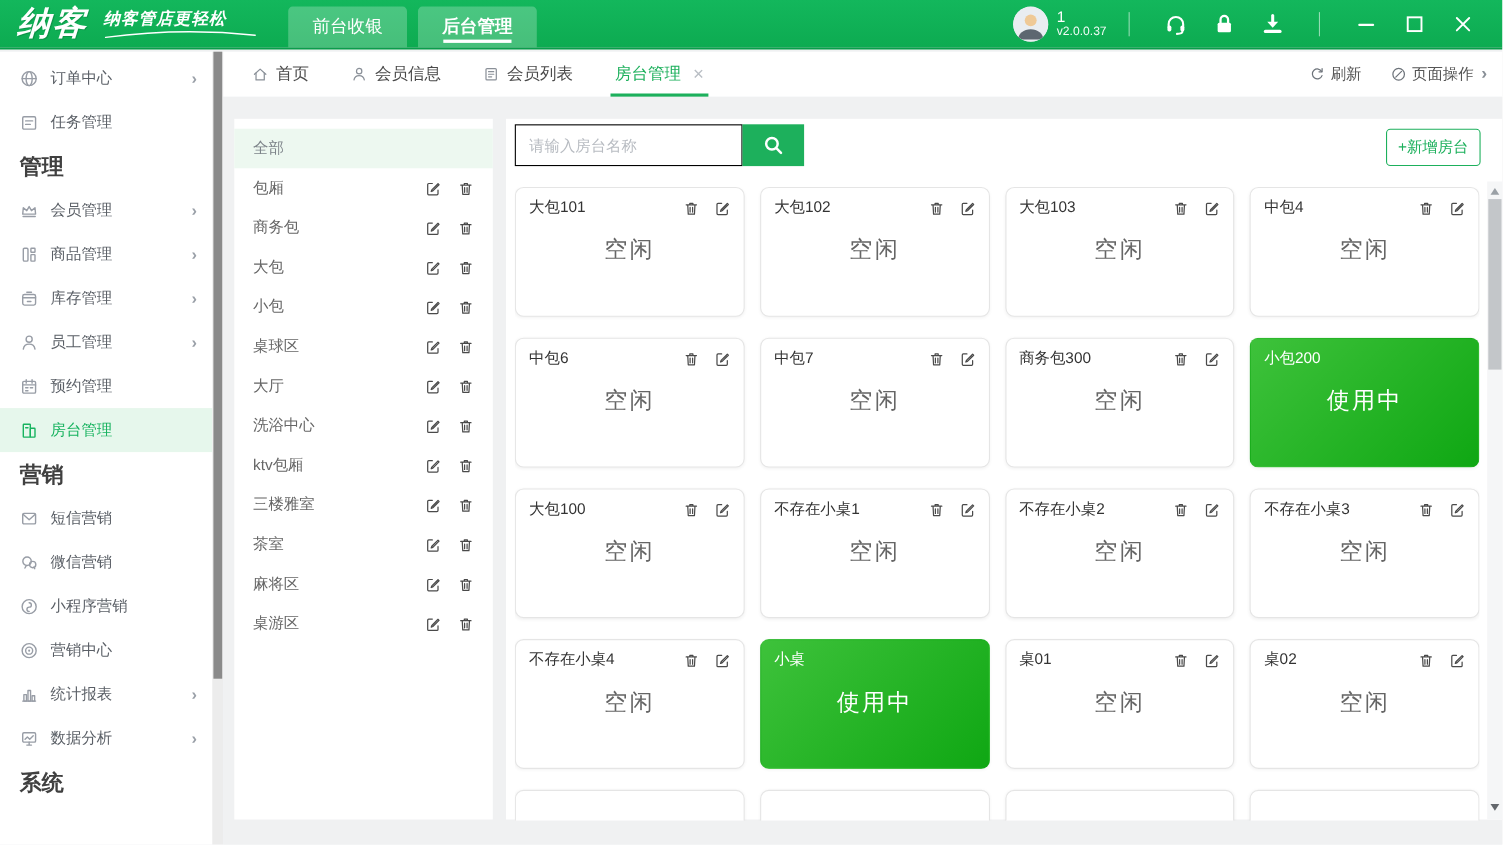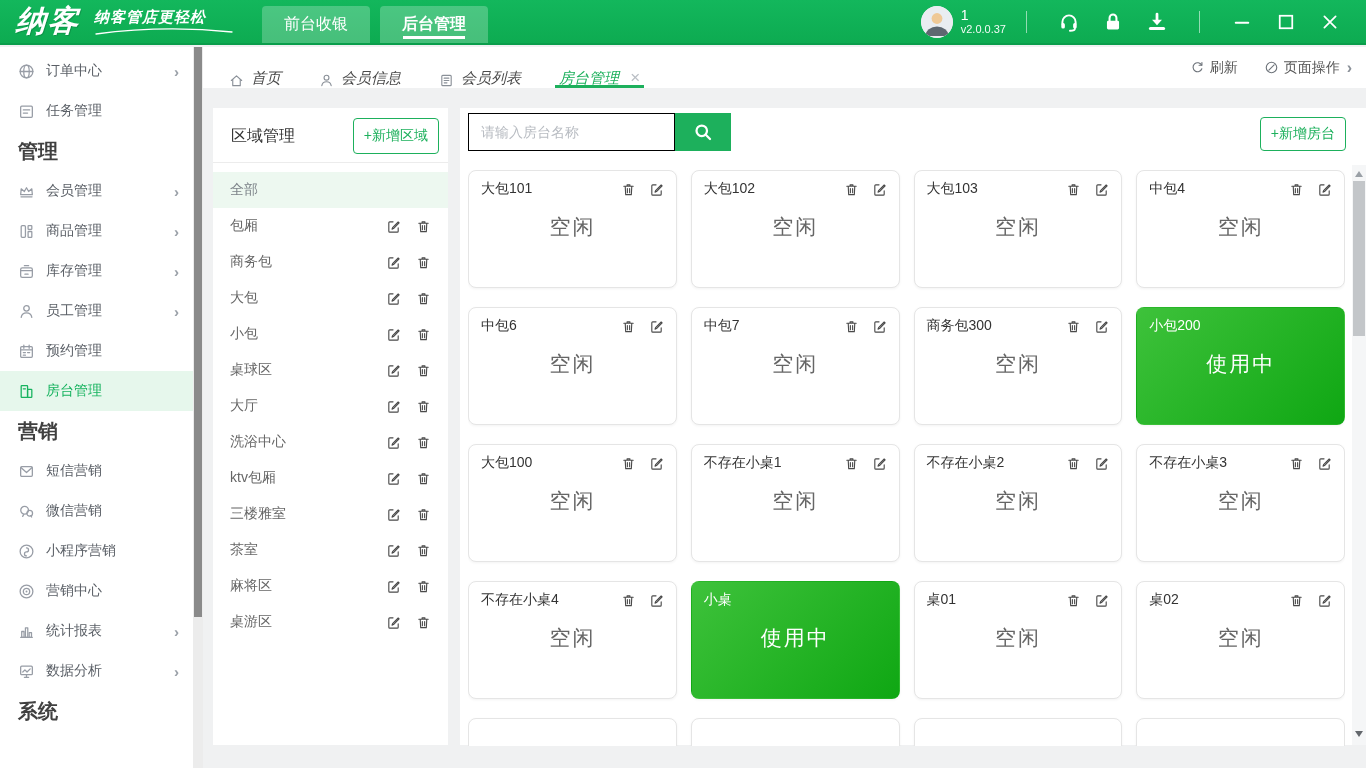--- a/index.html
+++ b/index.html
@@ -43,22 +43,22 @@
   .side-item .ig { width:17px; height:17px; color:#989da6; margin-right:11px; flex:none; }
   .side-item .lbl { flex:1; }
   .side-item .arr { color:#9aa0a8; font-size:15px; font-weight:bold; }
   .side-item.section { font-weight:bold; color:#404040; font-size:20px; cursor:default; }
   .side-item.active { background:#e6f7ec; color:#17b35f; }
   .side-item.active .ig { color:#17b35f; }
 
   
   .tabbar { position:absolute; left:203px; top:47px; right:0; height:41px; background:#fff; }
   .tabs { display:flex; height:100%; align-items:center; }
-  .tab { display:flex; align-items:flex-end; gap:7px; margin-left:38px; height:100%;
-         font-size:15px; color:#4a4a4a; position:relative; cursor:pointer;font-style:italic; }
+  .tab { display:flex; align-items:center; gap:7px; margin-left:38px; height:100%;
+         font-size:15px; color:#4a4a4a; position:relative; cursor:pointer; }
   .tab:first-child { margin-left:26px; }
   .tab .ig { width:15px; height:15px; color:#8a9098; }
   .tab.active { color:#1db05c; }
   .tab.active::after { content:""; position:absolute; left:-4px; right:-4px; bottom:0;
          height:3px; background:#1db05c; }
   .tab-close { color:#b9bec4; font-size:17px; margin-left:4px; cursor:pointer; }
   .tab-actions { position:absolute; right:14px; top:0; height:100%; display:flex;
          align-items:center; gap:26px; color:#555; }
   .tab-action { display:flex; align-items:center; gap:5px; cursor:pointer; font-size:14px; }
   .tab-action .ig { width:15px; height:15px; color:#6d737a; }
@@ -422,24 +422,20 @@
           </span>
           <span>页面操作</span>
           <span class="chev">›</span>
         </div>
     </div>
   </div>
 
   <div class="content">
 
     <div class="area-panel">
-      <div class="area-head">
-        <span class="area-title">区域管理</span>
-        <button class="btn-outline area-add">+新增区域</button>
-      </div>
       <div class="area-list">
         <div class="area-item selected">
             <span class="lbl">全部</span>
 
           </div>
           <div class="area-item">
             <span class="lbl">包厢</span>
             <span class="ig">
               <svg viewBox="0 0 16 16" fill="none" stroke="currentColor" stroke-width="1.2" stroke-linecap="round" stroke-linejoin="round">
                 <path d="M13 9.5V13a1 1 0 0 1-1 1H4a1 1 0 0 1-1-1V4a1 1 0 0 1 1-1h3.5"></path>

